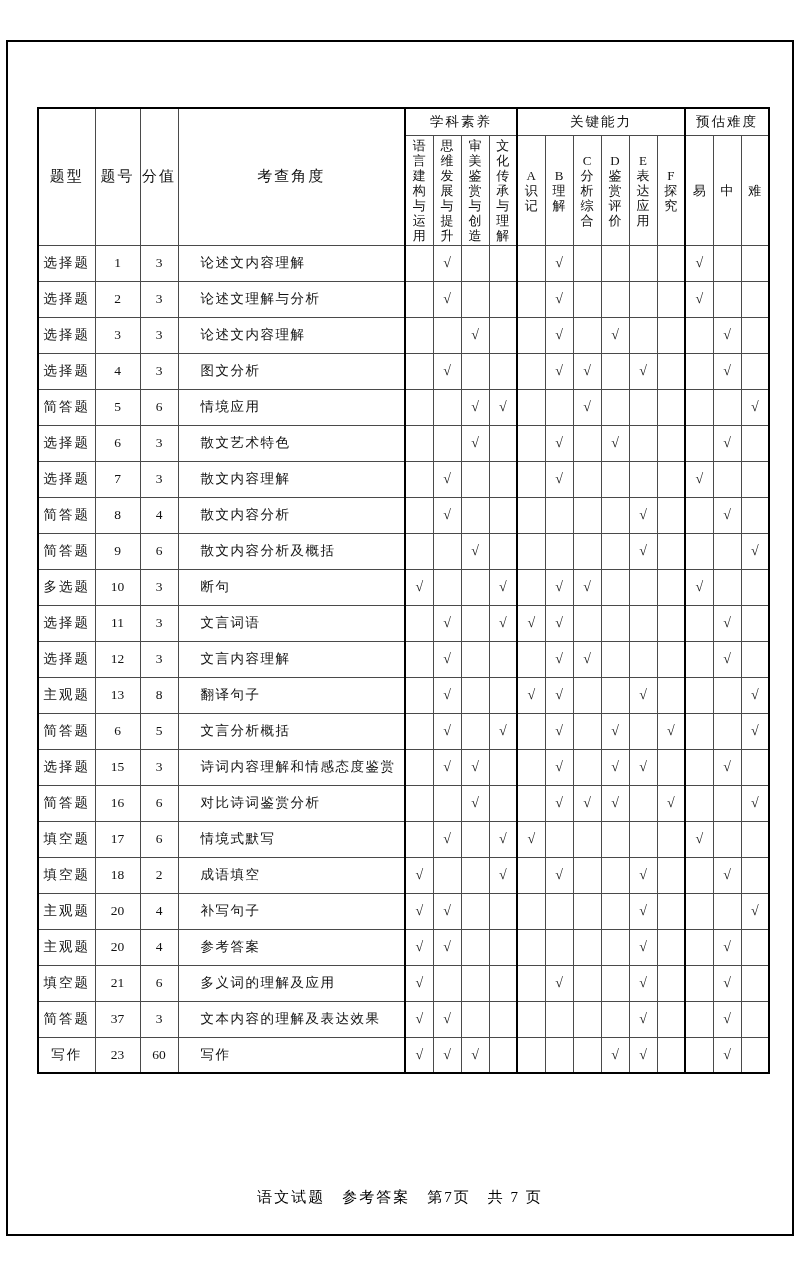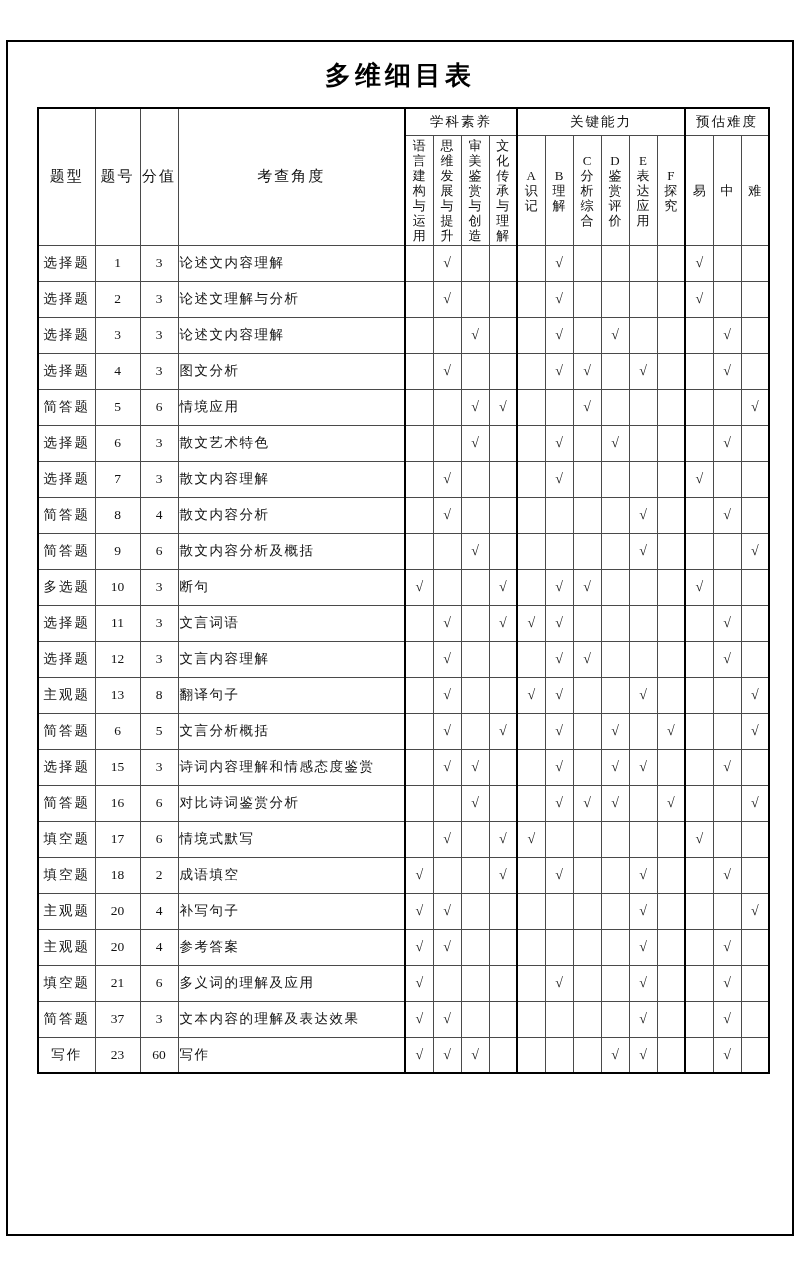--- a/index.html
+++ b/index.html
@@ -29,34 +29,33 @@
   th.gh { height: 27px; font-size: 13.5px; letter-spacing: 2px; margin-top: 30px; }
   th.lh { font-size: 15px; letter-spacing: 2px; }
   th.vh { height: 110px; }
   .vstack {
     display: flex; flex-direction: column; align-items: center; justify-content: center;
     height: 108px; font-size: 13px; line-height: 15px;
   }
   tbody tr { height: 36px; margin-left: 36px; }
   tbody td { font-size: 13.5px; }
   td.type { letter-spacing: 2px; }
-  td.angle { text-align: left; padding-left: 1px; letter-spacing: 1.5px; }
+  td.angle { text-align: left; padding-left: 22px; letter-spacing: 1.5px; }
   td.chk { font-size: 14px; color: #222; }
   .bL { border-left: 2px solid #000; }
   .footer {
     position: absolute; left: 0; top: 1188px; width: 100%;
     text-align: center; font-size: 15px; letter-spacing: 2px; color: #000;
   }
 </style>
 </head>
 <body>
 
 <div class="page">
   <div class="frame"></div>
-  <div class="title">多维细目表</div>
 
   <table class="spec">
     <colgroup>
         <col style="width: 57px;">
         <col style="width: 45px;">
         <col style="width: 38px;">
         <col style="width: 227px;">
         <col style="width: 28px;">
         <col style="width: 28px;">
         <col style="width: 28px;">
@@ -625,13 +624,14 @@
           <td class="chk"><span>√</span></td>
           <td class="chk"><span>√</span></td>
           <td class="chk"></td>
           <td class="chk bL"></td>
           <td class="chk"><span>√</span></td>
           <td class="chk"></td>
         </tr>
       </tbody>
   </table>
 
+  <div class="footer">语文试题　参考答案　第7页　共 7 页</div>
 </div>
 
 </body></html>

